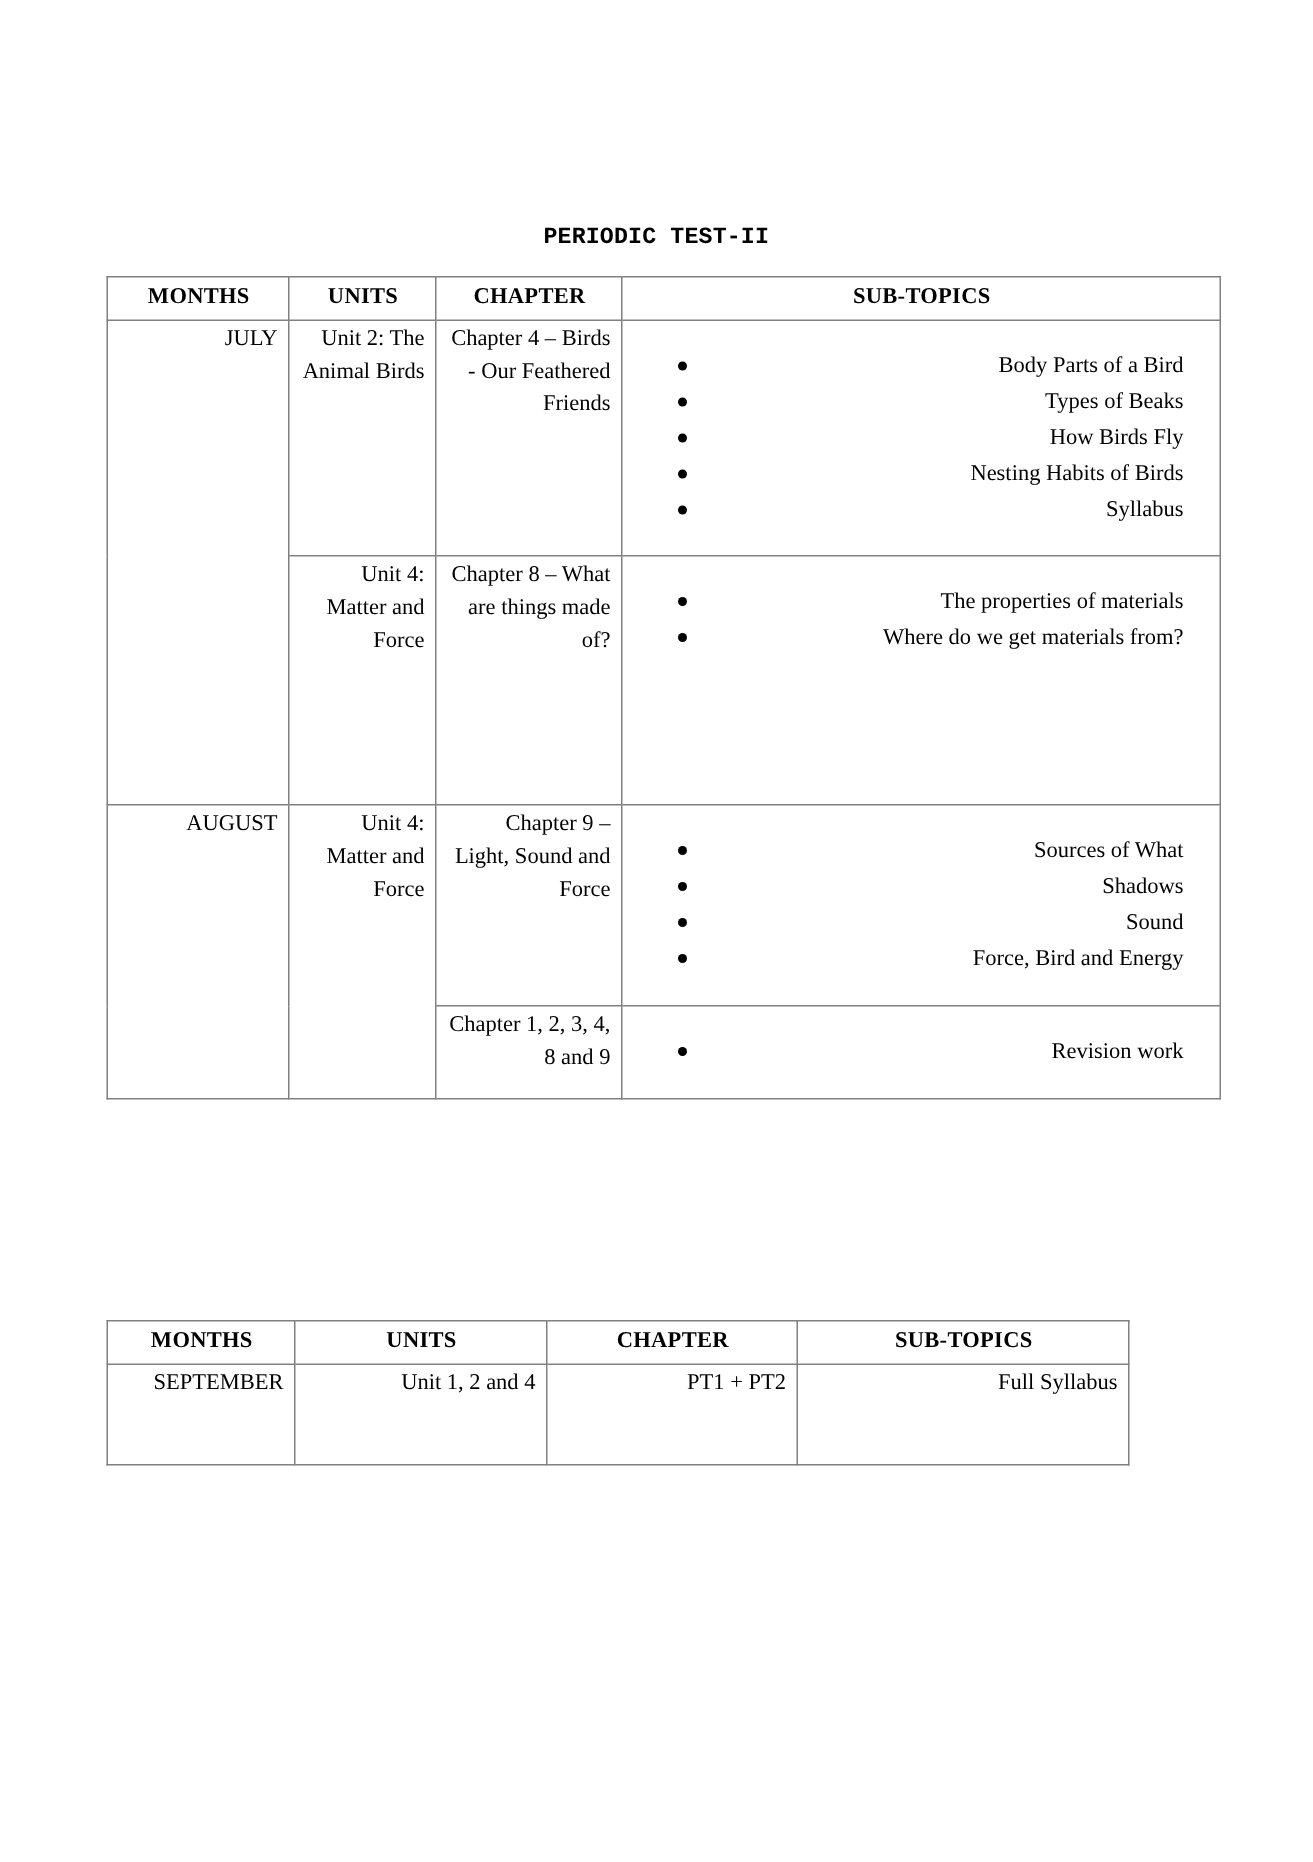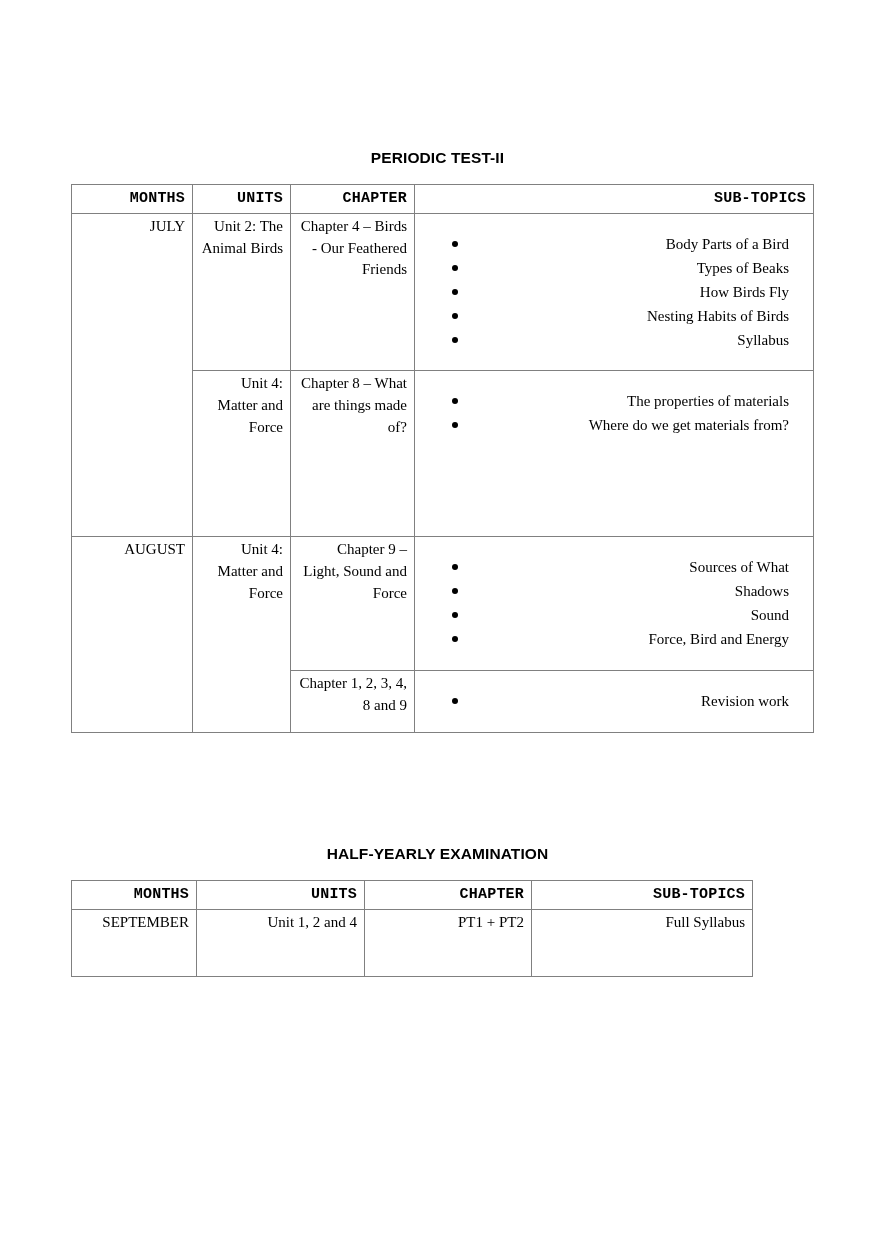--- a/index.html
+++ b/index.html
@@ -19,21 +19,21 @@
 
   .page {
     position: relative;
     width: 875px;
     height: 1241px;
   }
 
   
   .section-title {
     position: absolute;
-    font-family: Liberation Sans, sans-serif;
+    font-family: Liberation Mono, monospace;
     font-weight: bold;
     font-size: 15.5px;
     letter-spacing: 0.1px;
     text-align: center;
     width: 100%;
     left: 0;
   }
   #title-pt2 { top: 149px; }
   #title-half { top: 845px; }
 
@@ -48,26 +48,25 @@
   table.doc-table td,
   table.doc-table th {
     border: 1px solid #808080;
     vertical-align: top;
     padding: 2px 7px 2px 8px;
     font-weight: normal;
     text-align: right;
   }
   table.doc-table th {
     font-weight: bold;
-    text-align: right;
+    text-align: center;
     padding-top: 3px;
     padding-bottom: 3px;
     vertical-align: middle;
     letter-spacing: 0.2px;
-    font-family: Liberation Mono, monospace;
   }
   td.center { text-align: center; }
 
   
   #table-pt2 {
     left: 71px;
     top: 184px;
     width: 742px;
   }
   #table-pt2 col.c-months   { width: 121px; }
@@ -185,21 +184,20 @@
         <td>
           <ul class="subtopics">
             <li>Revision work</li>
           </ul>
         </td>
       </tr>
 
     </tbody>
   </table>
 
-  <div class="section-title" id="title-half">HALF-YEARLY EXAMINATION</div>
 
   <table class="doc-table" id="table-half">
     <colgroup>
       <col class="c-months">
         <col class="c-units">
       <col class="c-chapter">
         <col class="c-subtopic">
     </colgroup>
     <thead>
       <tr>

